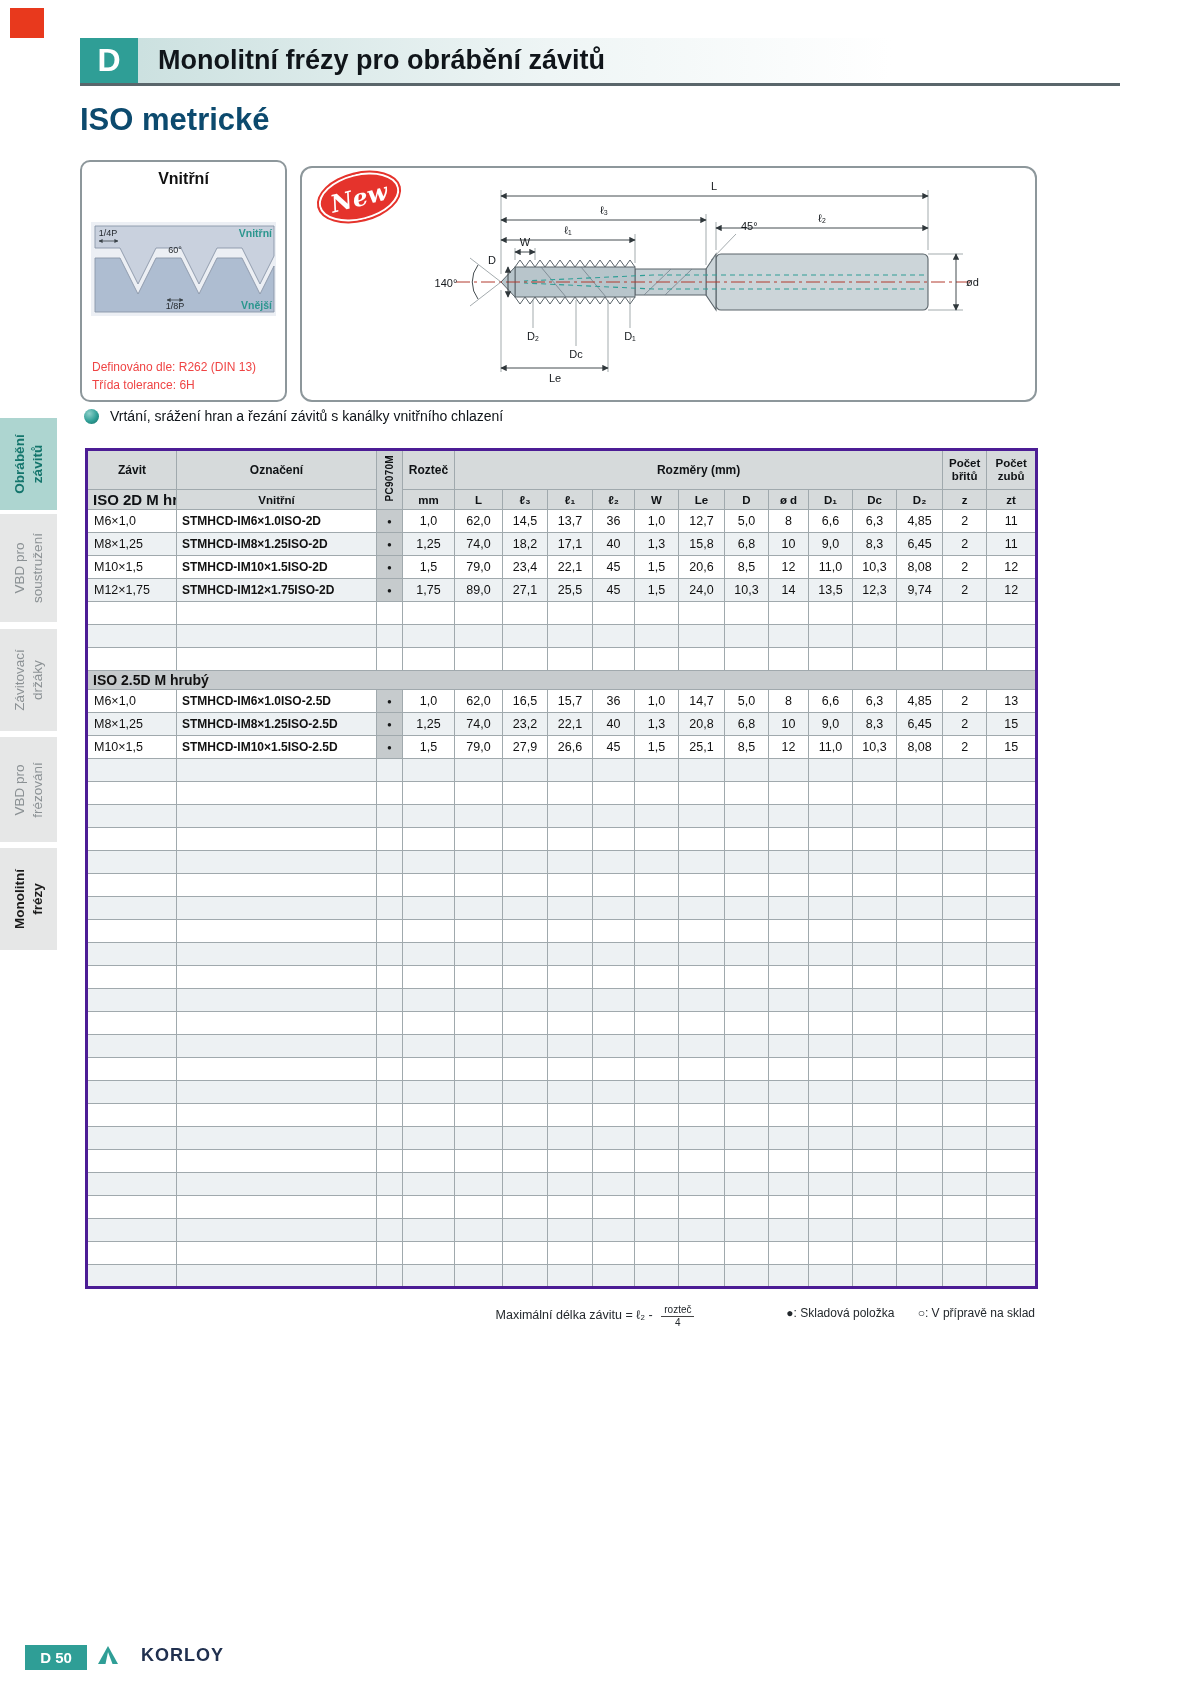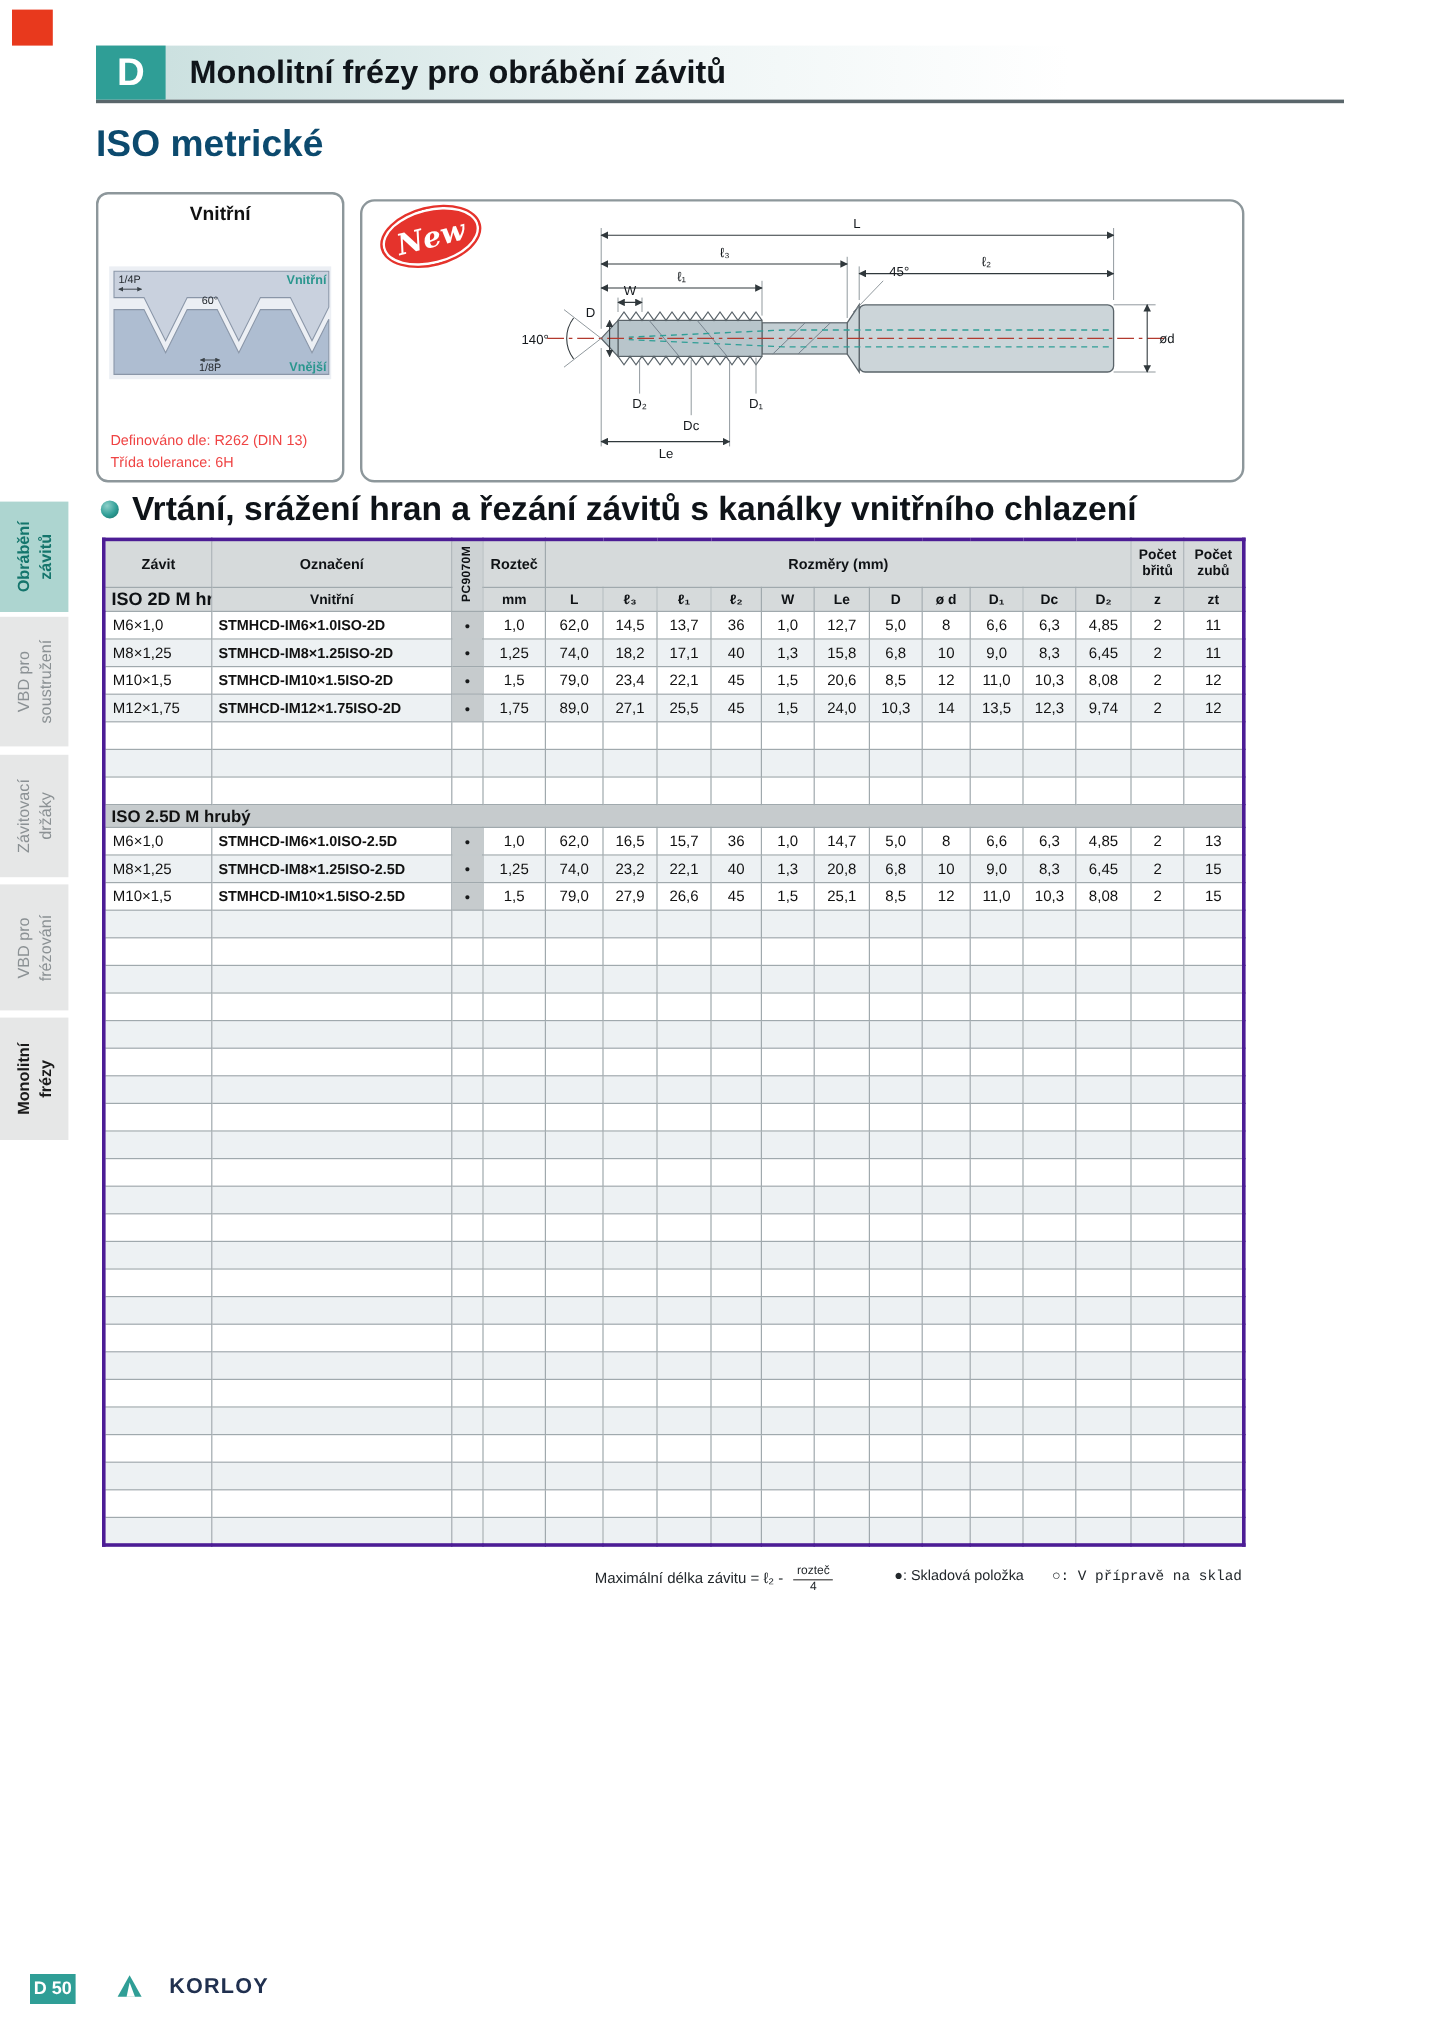--- a/index.html
+++ b/index.html
@@ -61,21 +61,21 @@
   .side-tab-inner { position:absolute; top:50%; left:50%; transform:translate(-50%,-50%) rotate(-90deg);
                     text-align:center; font-size:13.5px; line-height:1.3; white-space:nowrap; }
   .side-tab.active  { background:#add5d0; color:#14756c; font-weight:bold; }
   .side-tab.normal  { background:#e6e7e7; color:#8b9194; }
   .side-tab.current { background:#e6e7e7; color:#1b1b1b; font-weight:bold; }
 
   
   .section-head { position:absolute; left:84px; top:408px; display:flex; align-items:center; gap:11px; }
   .bullet { width:15px; height:15px; border-radius:50%;
             background:radial-gradient(circle at 35% 30%, #8ed0ca 0%, #2f9e96 55%, #156b63 100%); }
-  .section-title { font-size:28px; font-weight:bold; color:#0e1318; }
+  .section-title { font-size:14px; font-weight:normal; color:#0e1318; }
 
   
   .table-wrap { position:absolute; left:85px; top:448px; width:952px; }
   table.spec { border-collapse:collapse; table-layout:fixed; width:950px; font-size:12.5px; border:3px solid #4c1d95; }
   .spec th, .spec td { border:1px solid #a0a9ad; overflow:hidden; white-space:nowrap; }
   .spec thead th { background:#d6dadb; font-weight:bold; font-size:12px; color:#0f1215; }
   .spec .hrow1 th { height:40px; }
   .spec .hrow2 th { height:20px; font-size:11.5px; }
   .spec th.group { text-align:center; padding-left:5px; font-size:15px; }
   .spec th.twoline { font-size:11.5px; line-height:1.15; white-space:normal; }
@@ -88,24 +88,24 @@
   .spec td.ozn { text-align:left; padding-left:5px; font-weight:bold; font-size:12px; }
   .spec tr td.stock { background:#c6cbcd; font-size:8px; color:#17191a; }
   .spec tr.band td { background:#c6cbcd; height:19px; text-align:left; padding-left:5px; font-weight:bold; font-size:14px; }
 
   
   .footnote { position:absolute; left:85px; top:1300px; width:950px; height:30px; font-size:12.5px; color:#23282c; }
   .formula { position:absolute; left:360px; width:300px; text-align:center; top:4px; }
   .frac { display:inline-flex; flex-direction:column; vertical-align:middle; font-size:10px; line-height:1.15; text-align:center; margin-left:5px; }
   .frac-top { border-bottom:1px solid #444; padding:0 3px; }
   .legend { position:absolute; right:0; top:6px; font-size:12px; }
-  .legend .lg2 { margin-left:20px;font-family:Liberation Mono, monospace; }
+  .legend .lg2 { margin-left:20px; }
 
   
-  .pagefoot-num { position:absolute; left:25px; top:1645px; width:38px; height:25px; background:#2f9e96; color:#fff;
+  .pagefoot-num { position:absolute; left:25px; top:1645px; width:62px; height:25px; background:#2f9e96; color:#fff;
                   font-weight:bold; font-size:15px; display:flex; align-items:center; justify-content:center; }
   .brand { position:absolute; left:97px; top:1645px; height:25px; display:flex; gap:22px; }
   .brand-name { font-size:18px; font-weight:bold; color:#20304f; letter-spacing:1px; }
 </style>
 </head>
 <body>
 
 <div class="page">
 
   <div class="corner-mark"></div>

